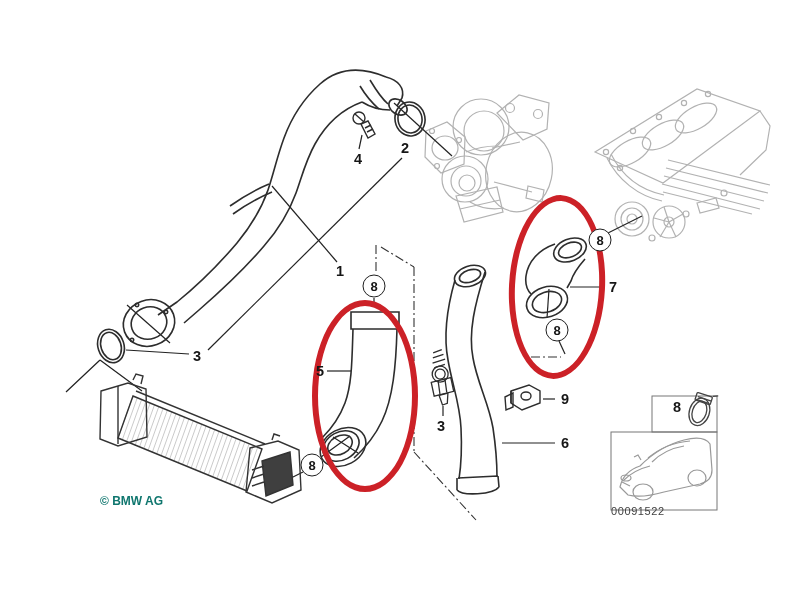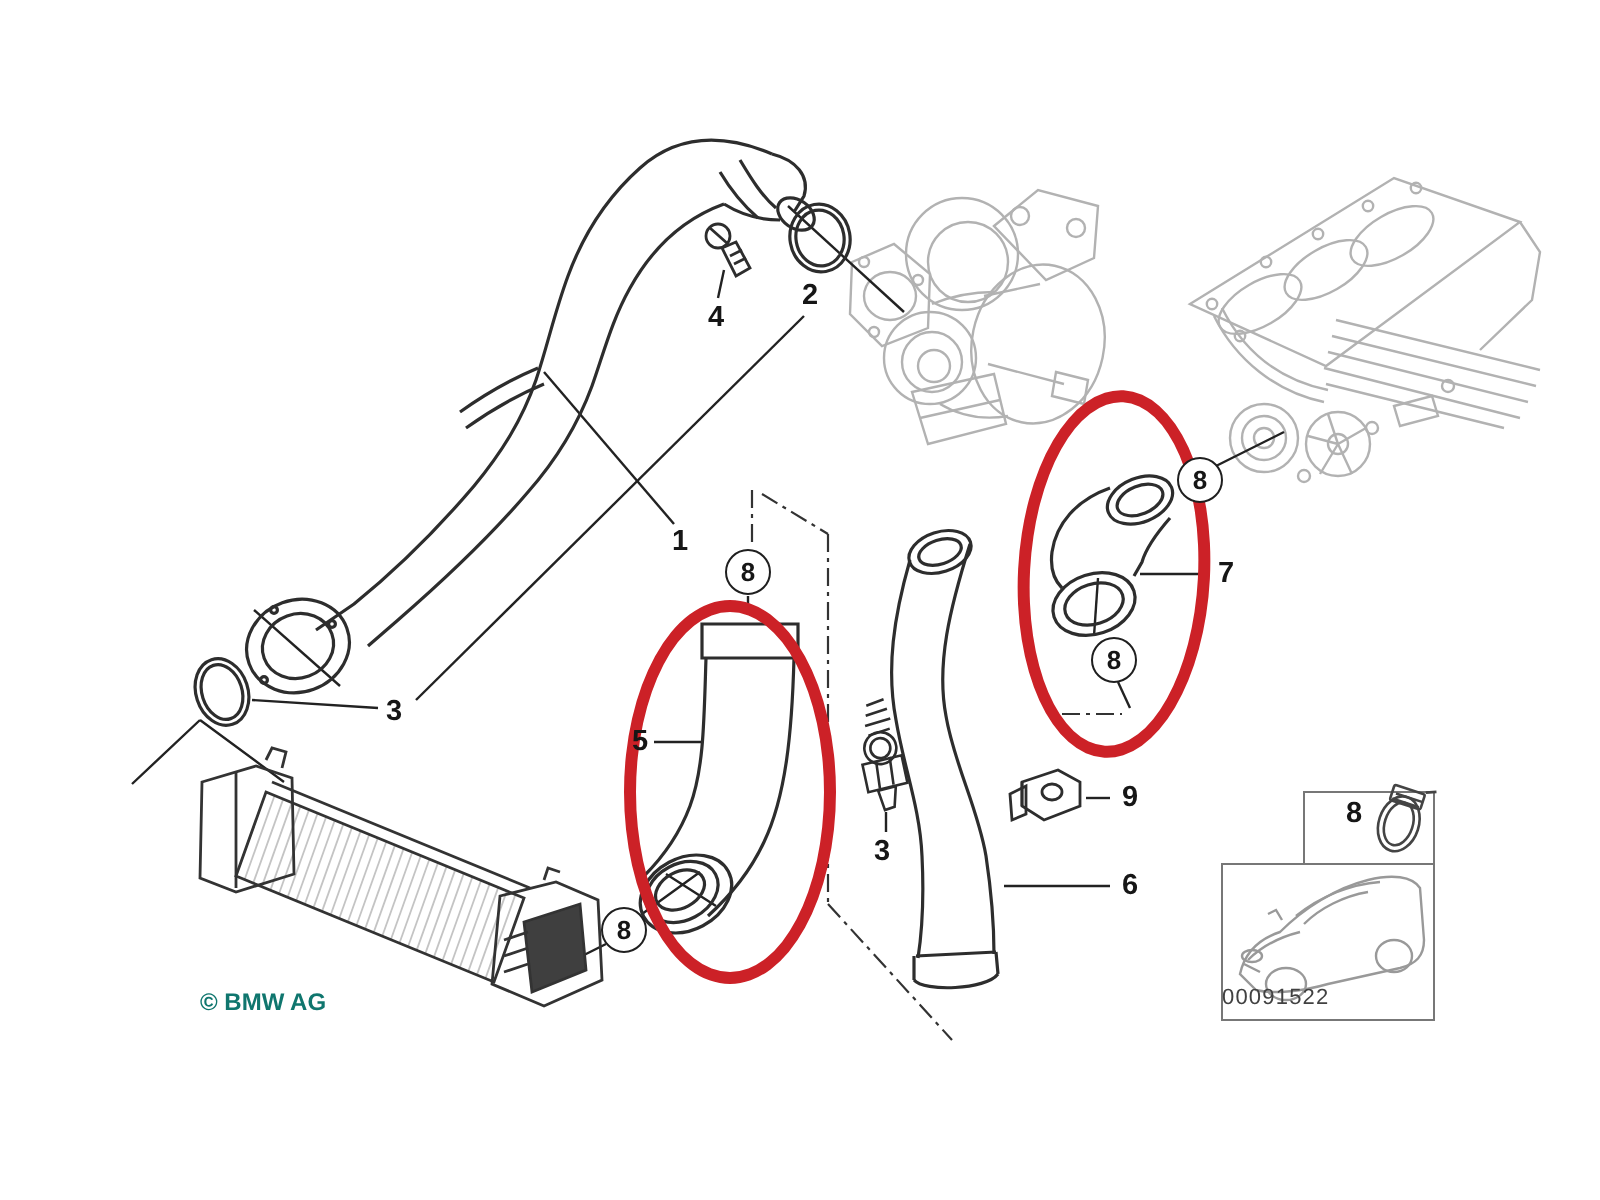--- a/index.html
+++ b/index.html
@@ -9,21 +9,21 @@
   #overlay{position:absolute;left:0;top:0;width:800px;height:600px;}
   .plabel{position:absolute;transform:translate(-50%,-50%);font-weight:bold;
           font-size:14.5px;color:#161616;line-height:1;}
   .callout{position:absolute;width:21px;height:21px;border:1.6px solid #1f1f1f;
            border-radius:50%;background:#fff;display:flex;align-items:center;
            justify-content:center;font-weight:bold;font-size:13px;color:#161616;
            transform:translate(-50%,-50%);}
   .highlight{position:absolute;border-radius:50%;background:transparent;}
   .copyright{position:absolute;left:100px;top:494px;font-weight:bold;
              font-size:12px;color:#0f766e;}
-  .drawnum{position:absolute;left:611px;top:493px;font-size:11px;
+  .drawnum{position:absolute;left:611px;top:505px;font-size:11px;
            letter-spacing:0.6px;color:#414141;}
 </style>
 </head>
 <body>
 
 <div id="stage">
 
 <svg id="art" width="800" height="600" viewBox="0 0 800 600">
 
   <g stroke="#b2b2b2" stroke-width="1.2" fill="none">

